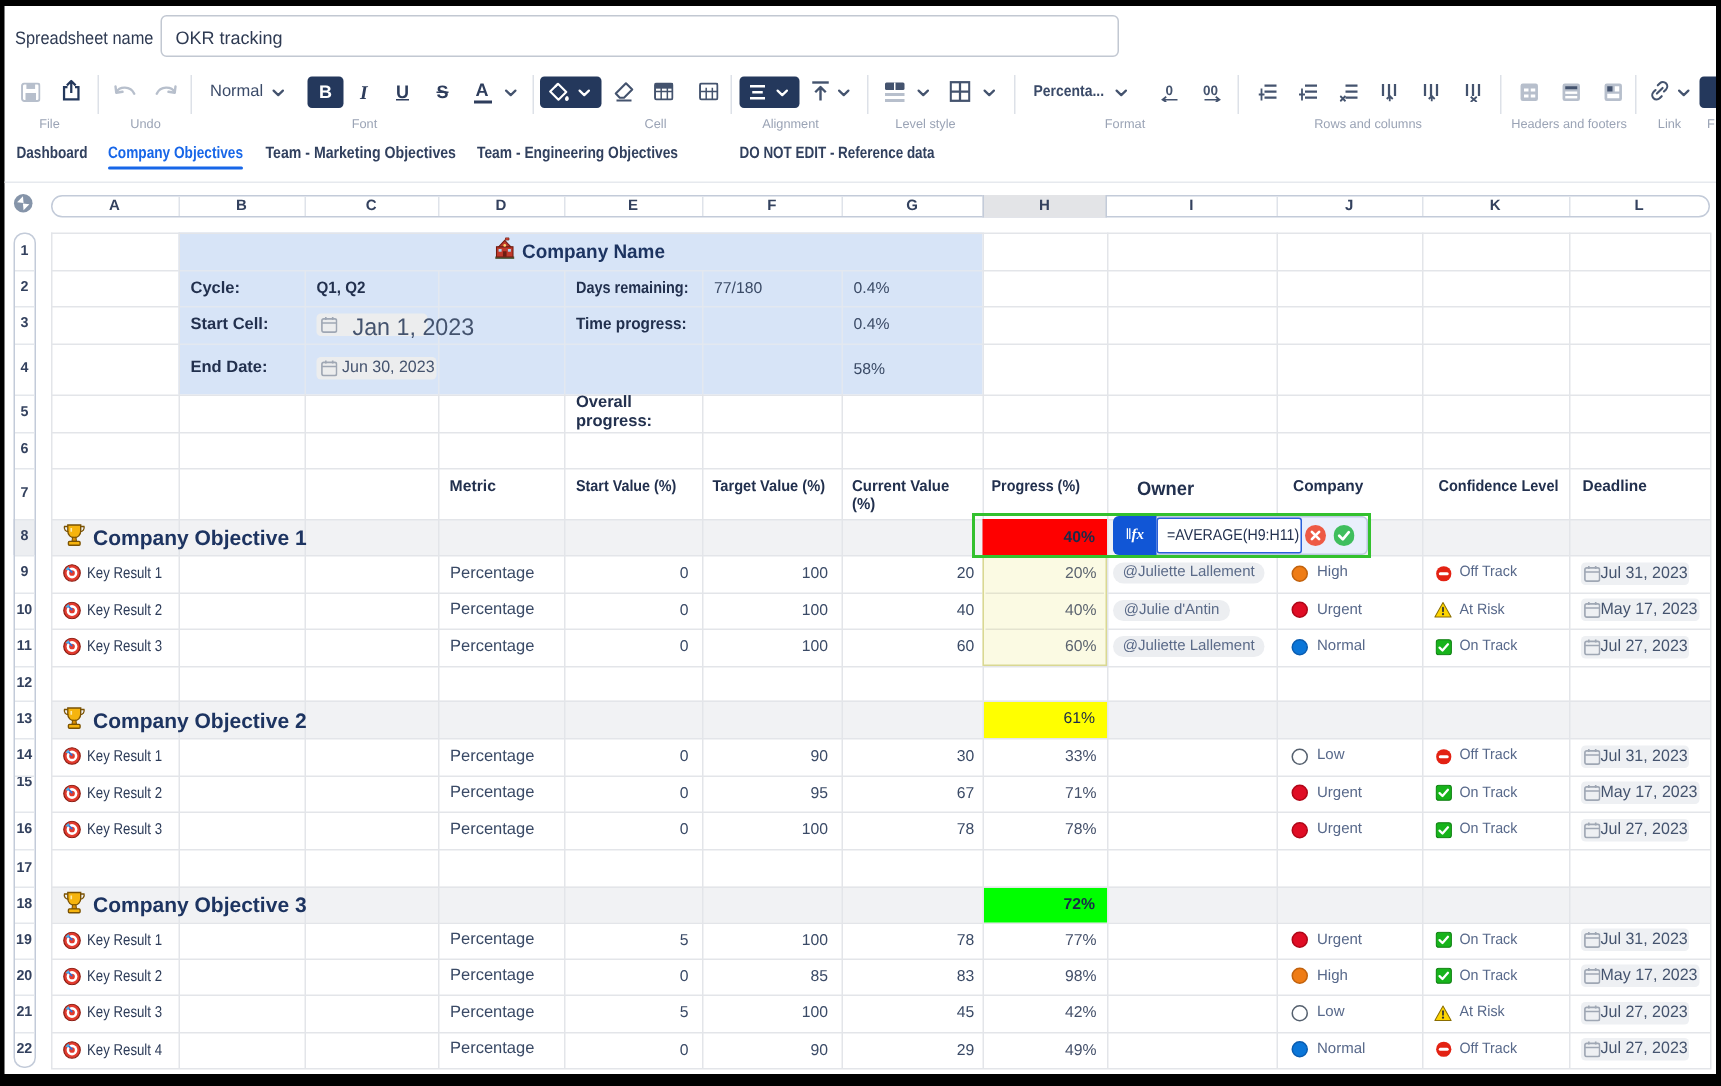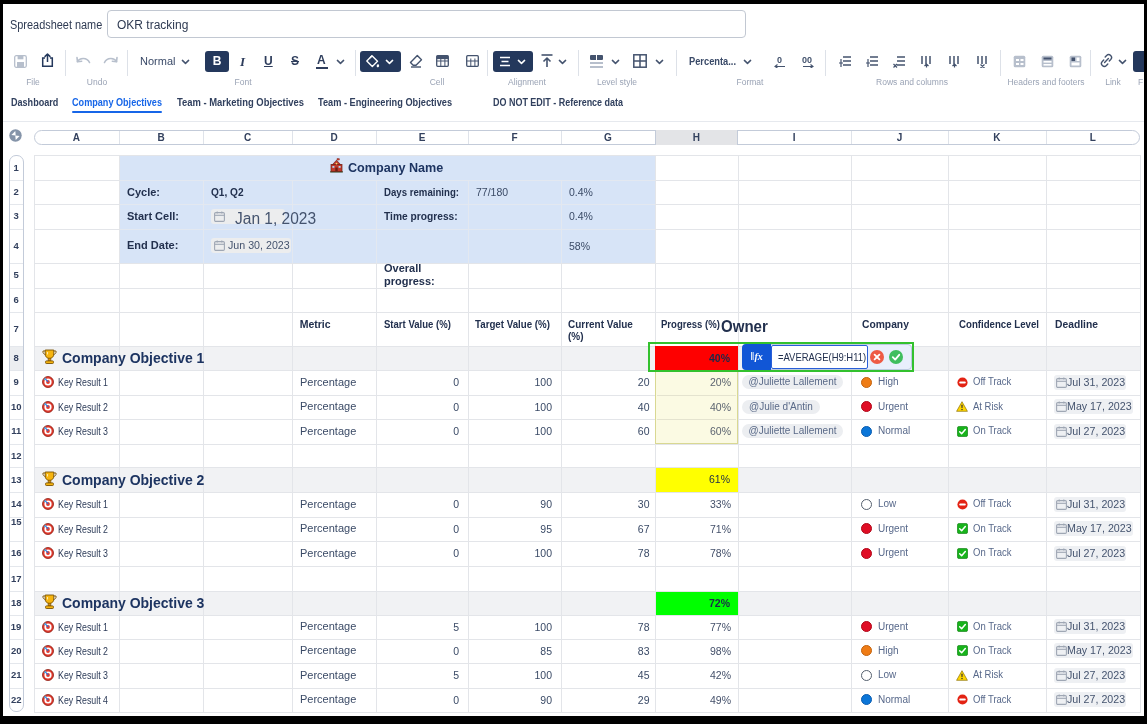--- a/index.html
+++ b/index.html
@@ -344,21 +344,21 @@
 <rect x="0.6" y="1.6" width="9.8" height="8.8" rx="1.2" fill="none" stroke="#9fa7b4" stroke-width="1.1"></rect>
 <path d="M0.6 4.3 H10.4" stroke="#9fa7b4" stroke-width="1.1"></path>
 <path d="M3.2 0.4 V2.4 M7.8 0.4 V2.4" stroke="#9fa7b4" stroke-width="1.1"></path>
     </svg>
 <div style="position:absolute;left:227.5px;top:239.25px;font-size:11px;color:#44536e;white-space:nowrap;"><span style="display:inline-block;transform:scaleX(0.970);transform-origin:0 50%;white-space:pre">Jun 30, 2023</span></div>
 <div style="position:absolute;left:299.7px;top:318px;font-size:10.5px;font-weight:bold;color:#22304e;line-height:12.5px;white-space:nowrap;">Metric</div>
 <div style="position:absolute;left:384px;top:318px;font-size:10.5px;font-weight:bold;color:#22304e;line-height:12.5px;white-space:nowrap;"><span style="display:inline-block;transform:scaleX(0.910);transform-origin:0 50%;white-space:pre">Start Value (%)</span></div>
 <div style="position:absolute;left:475.4px;top:318px;font-size:10.5px;font-weight:bold;color:#22304e;line-height:12.5px;white-space:nowrap;"><span style="display:inline-block;transform:scaleX(0.927);transform-origin:0 50%;white-space:pre">Target Value (%)</span></div>
 <div style="position:absolute;left:568px;top:318px;font-size:10.5px;font-weight:bold;color:#22304e;line-height:12.5px;white-space:nowrap;"><span style="display:inline-block;transform:scaleX(0.950);transform-origin:0 50%;white-space:pre">Current Value<br>(%)</span></div>
 <div style="position:absolute;left:661px;top:318px;font-size:10.5px;font-weight:bold;color:#22304e;line-height:12.5px;white-space:nowrap;"><span style="display:inline-block;transform:scaleX(0.910);transform-origin:0 50%;white-space:pre">Progress (%)</span></div>
-<div style="position:absolute;left:721px;top:318px;font-size:16px;font-weight:bold;color:#22304e;line-height:12.5px;white-space:nowrap;"><span style="display:inline-block;transform:scaleX(0.940);transform-origin:0 50%;white-space:pre">Owner</span></div>
+<div style="position:absolute;left:758px;top:318px;font-size:13px;font-weight:bold;color:#22304e;line-height:12.5px;white-space:nowrap;"><span style="display:inline-block;transform:scaleX(0.940);transform-origin:0 50%;white-space:pre">Owner</span></div>
 <div style="position:absolute;left:862px;top:318px;font-size:10.5px;font-weight:bold;color:#22304e;line-height:12.5px;white-space:nowrap;"><span style="display:inline-block;transform:scaleX(0.980);transform-origin:0 50%;white-space:pre">Company</span></div>
 <div style="position:absolute;left:958.5px;top:318px;font-size:10.5px;font-weight:bold;color:#22304e;line-height:12.5px;white-space:nowrap;"><span style="display:inline-block;transform:scaleX(0.920);transform-origin:0 50%;white-space:pre">Confidence Level</span></div>
 <div style="position:absolute;left:1055.0px;top:318px;font-size:10.5px;font-weight:bold;color:#22304e;line-height:12.5px;white-space:nowrap;"><span style="display:inline-block;transform:scaleX(0.980);transform-origin:0 50%;white-space:pre">Deadline</span></div>
 <svg class="ab" style="left:42px;top:349.25px" width="15" height="16" viewBox="0 0 15 16">
 <path d="M3.2 1 h8.6 v4.2 a4.3 4.3 0 0 1 -8.6 0 Z" fill="#f6b40e" stroke="#7a5203" stroke-width="0.9"></path>
 <path d="M3.2 2 H1 a2.6 2.6 0 0 0 2.6 3.4 M11.8 2 H14 a2.6 2.6 0 0 1 -2.6 3.4" fill="none" stroke="#7a5203" stroke-width="0.9"></path>
 <path d="M6.4 9.2 h2.2 l0.4 2.6 h-3 Z" fill="#d78f06" stroke="#7a5203" stroke-width="0.7"></path>
 <rect x="3.6" y="11.9" width="7.8" height="2.6" rx="0.7" fill="#f6b40e" stroke="#7a5203" stroke-width="0.9"></rect>
 <path d="M5.5 3 v2.5" stroke="#fde9a8" stroke-width="1.1"></path>
     </svg>

